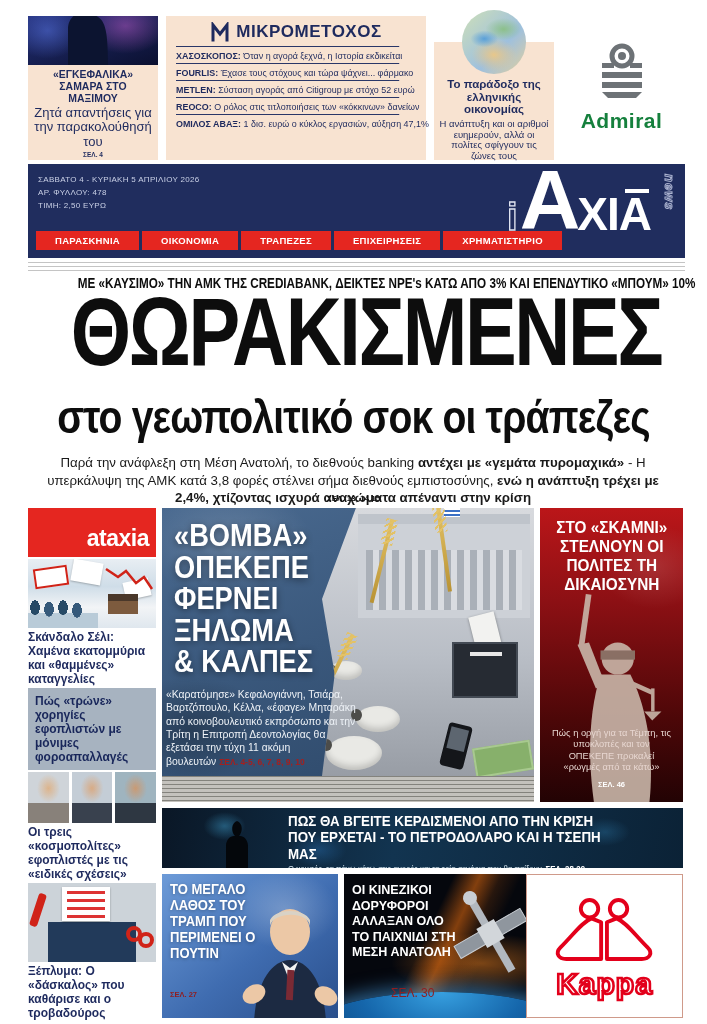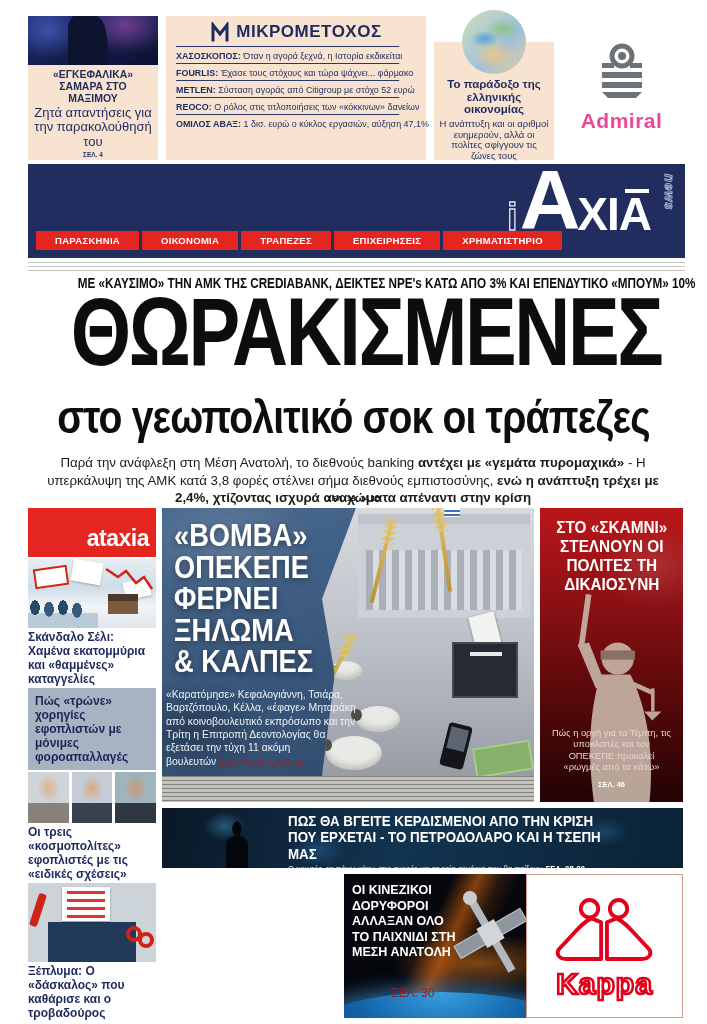--- a/index.html
+++ b/index.html
@@ -38,21 +38,21 @@
                 radial-gradient(26px 16px at 65% 30%, #8cc08a, transparent 70%),
                 radial-gradient(30px 22px at 50% 70%, #e8c78a, transparent 75%),
                 linear-gradient(135deg,#cfe0b8, #9ec0de 60%, #e3cf9c);
     z-index:2; }
   .paradox-txt { position:absolute; left:0; right:0; top:62px; text-align:center; padding:0 5px; }
   .paradox-txt .t { color:#1e2a5e; font-weight:bold; font-size:11.5px; line-height:1.1; }
   .paradox-txt .b { color:#1e2a5e; font-size:9.5px; line-height:1.12; margin-top:3px; }
   .paradox-txt .r { color:#1e2a5e; font-weight:bold; font-size:6.5px; margin-top:2px; }
 
   .box-admiral { width:119px; background:#fff; display:flex; flex-direction:column; align-items:center; justify-content:center; gap:4px; }
-  .admiral-word { color:#ec4899; font-weight:bold; font-size:21px; letter-spacing:.5px; }
+  .admiral-word { color:#15803d; font-weight:bold; font-size:21px; letter-spacing:.5px; }
 
   
   .masthead { position:absolute; left:28px; top:164px; width:657px; height:94px; background:#202d5e; }
   .mh-info { position:absolute; left:10px; top:9px; color:#c9d0e6; font-size:8px; line-height:1.65; letter-spacing:.3px; }
   .mh-logo { position:absolute; right:34px; top:-2px; display:flex; align-items:flex-end; height:72px; }
   .mh-logo .pre { font-size:38px; font-weight:bold; color:transparent; -webkit-text-stroke:1.3px #dfe3f0; line-height:.9; margin-right:2px; }
   .mh-logo .ini { font-size:84px; font-weight:bold; color:#fff; line-height:.78; letter-spacing:-3px; }
   .mh-logo .rest { font-size:46px; font-weight:bold; color:#fff; line-height:.82; letter-spacing:-1px; position:relative; }
   .mh-logo .rest i { position:absolute; right:2px; top:-7px; width:24px; height:4px; background:#fff; }
   .mh-news { position:absolute; right:8px; top:10px; writing-mode:vertical-rl; font-style:italic; font-weight:bold;
@@ -240,20 +240,25 @@
         <rect x="37" y="20" width="12" height="5" fill="#6d7276"></rect>
         <rect x="9" y="29" width="40" height="6" fill="#6d7276"></rect>
         <rect x="9" y="39" width="40" height="6" fill="#6d7276"></rect>
         <polygon points="9,49 49,49 43,55 15,55" fill="#6d7276"></polygon>
       </svg>
       <div class="admiral-word">Admiral</div>
     </div>
   </div>
 
   <div class="masthead">
+    <div class="mh-info">
+      <div>ΣΑΒΒΑΤΟ 4 - ΚΥΡΙΑΚΗ 5 ΑΠΡΙΛΙΟΥ 2026</div>
+      <div>ΑΡ. ΦΥΛΛΟΥ: 478</div>
+      <div>ΤΙΜΗ: 2,50 ΕΥΡΩ</div>
+    </div>
     <div class="mh-logo">
       <span class="pre">i</span>
       <span class="ini">A</span>
       <span class="rest"><span>XIA</span><i></i></span>
     </div>
     <div class="mh-news">news</div>
     <div class="mh-nav">
       <span class="tab">ΠΑΡΑΣΚΗΝΙΑ</span>
       <span class="tab">ΟΙΚΟΝΟΜΙΑ</span>
       <span class="tab">ΤΡΑΠΕΖΕΣ</span>
@@ -352,20 +357,33 @@
   <div class="banner">
     <svg width="36" height="52" viewBox="0 0 36 52">
       <path d="M8,52 L8,30 C8,24 12,20 16,20 L17,20 C13,16 13,7 19,5 C25,7 25,16 21,20 L22,20 C26,20 30,24 30,30 L30,52 Z" fill="#04070b"></path>
     </svg>
     <div class="bn-text">
       <div class="bn-head">ΠΩΣ ΘΑ ΒΓΕΙΤΕ ΚΕΡΔΙΣΜΕΝΟΙ ΑΠΟ ΤΗΝ ΚΡΙΣΗ ΠΟΥ ΕΡΧΕΤΑΙ - ΤΟ ΠΕΤΡΟΔΟΛΑΡΟ ΚΑΙ Η ΤΣΕΠΗ ΜΑΣ</div>
       <div class="bn-sub"><span>Ο χρυσός, τα πάνω κάτω στις αγορές και τα τρία σενάρια που θα παίξουν</span><span class="ref">ΣΕΛ. 28-29</span></div>
     </div>
   </div>
 
+  <div class="trump">
+    <svg width="118" height="124" viewBox="0 0 118 124">
+      <ellipse cx="62" cy="34" rx="20" ry="23" fill="#ecc8a6"></ellipse>
+      <path d="M42,28 C44,14 80,12 82,28 L82,22 C76,10 48,10 42,22 Z" fill="#d9d2c6"></path>
+      <path d="M26,124 C28,84 44,62 62,62 C80,62 96,84 98,124 Z" fill="#1c2a42"></path>
+      <polygon points="54,64 62,84 70,64 62,70" fill="#f2f2f0"></polygon>
+      <rect x="59" y="72" width="7" height="30" fill="#7a2a34" transform="rotate(3 62 80)"></rect>
+      <ellipse cx="26" cy="96" rx="12" ry="9" fill="#ecc8a6" transform="rotate(-30 26 96)"></ellipse>
+      <ellipse cx="98" cy="98" rx="12" ry="9" fill="#ecc8a6" transform="rotate(30 98 98)"></ellipse>
+    </svg>
+    <div class="tr-head">ΤΟ ΜΕΓΑΛΟ ΛΑΘΟΣ ΤΟΥ ΤΡΑΜΠ ΠΟΥ ΠΕΡΙΜΕΝΕΙ Ο ΠΟΥΤΙΝ</div>
+    <div class="tr-ref">ΣΕΛ. 27</div>
+  </div>
 
   <div class="sat">
     <div class="glow"></div>
     <div class="earth"></div>
     <svg width="92" height="116" viewBox="0 0 92 116">
       <g transform="rotate(-30 46 58)">
         <rect x="42" y="18" width="8" height="80" fill="#b2b8bf"></rect>
         <rect x="8" y="48" width="30" height="14" fill="#8f969e" stroke="#c9ced4" stroke-width="1"></rect>
         <rect x="54" y="48" width="30" height="14" fill="#8f969e" stroke="#c9ced4" stroke-width="1"></rect>
         <rect x="36" y="44" width="20" height="22" fill="#d2d6da"></rect>

